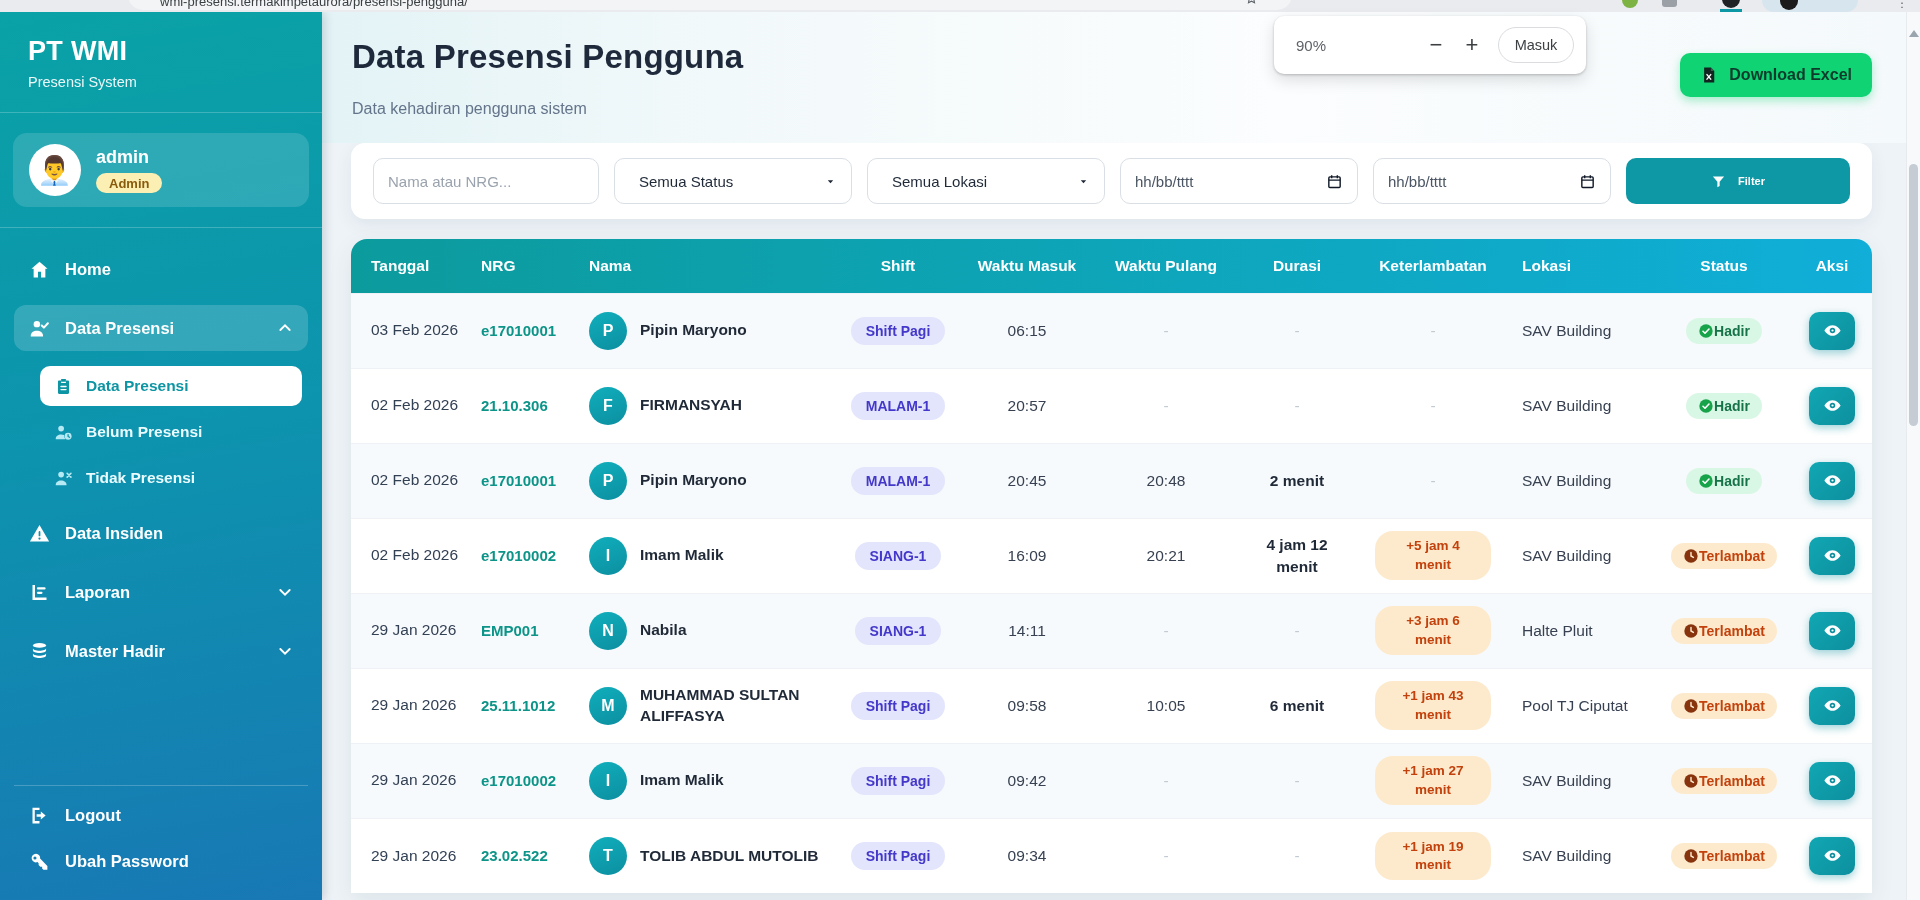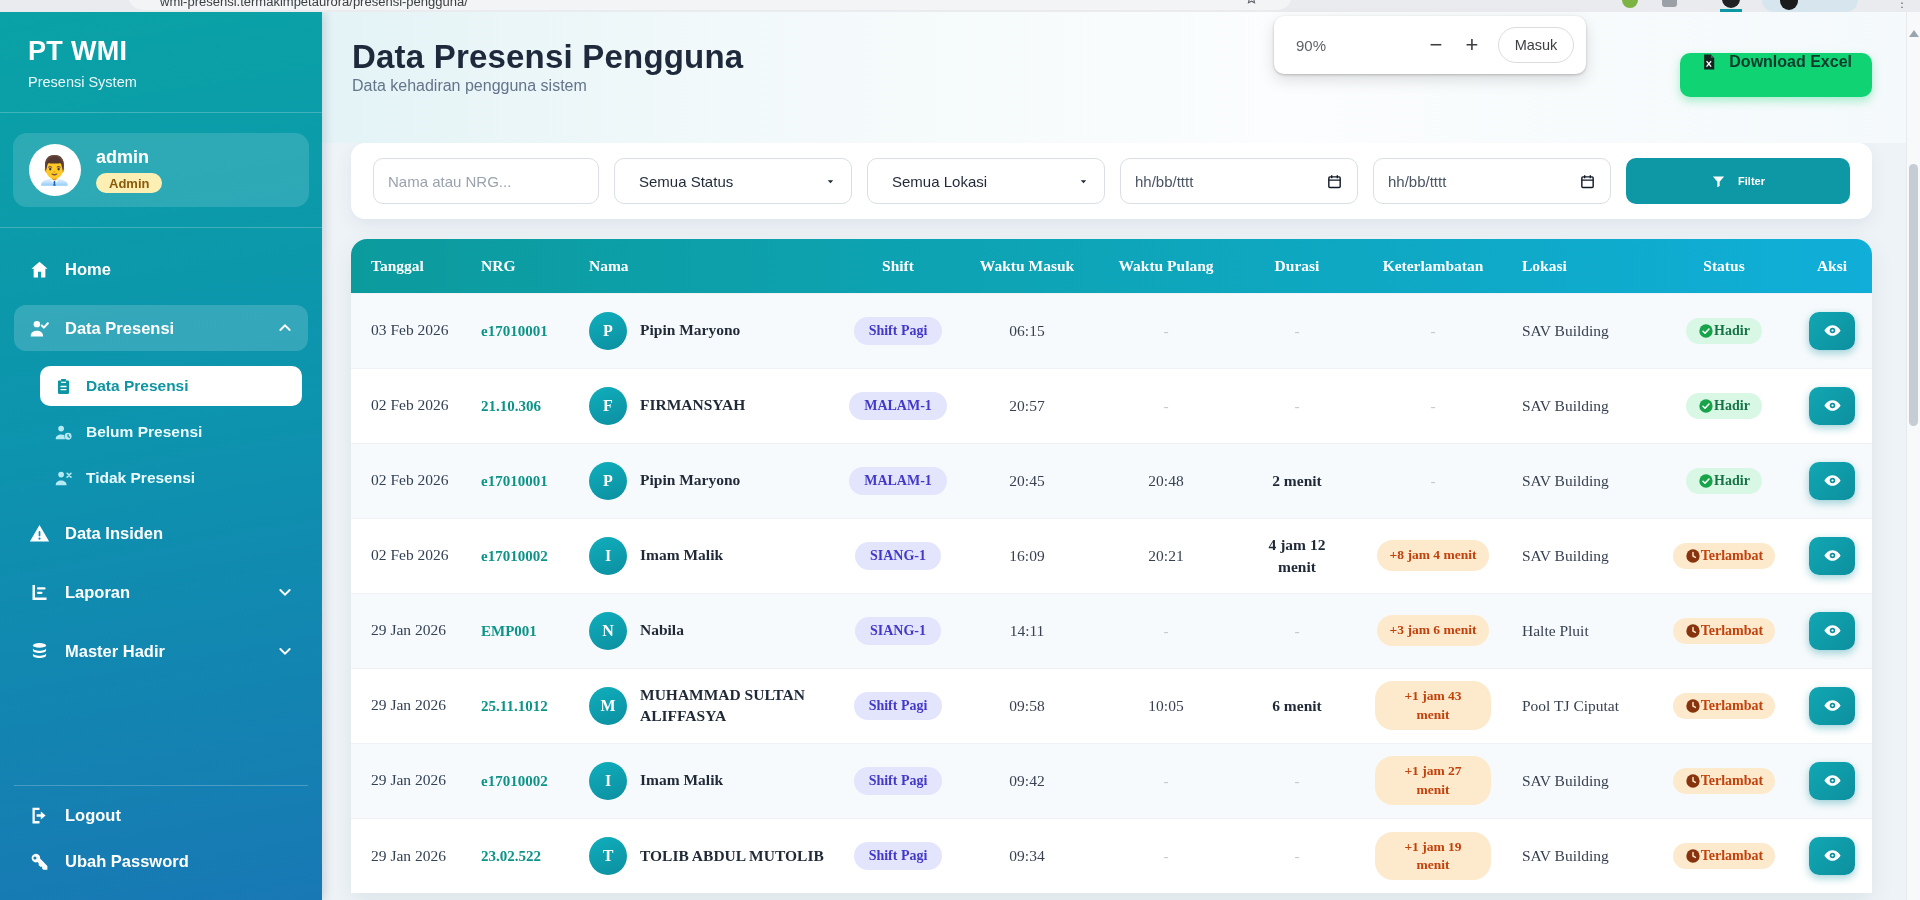--- a/index.html
+++ b/index.html
@@ -50,24 +50,24 @@
   .sub-item svg{ width:19px;height:19px; color:#b5e9f3; flex:none;}
   .sub-item.active{ background:#fff; color:#0d95a3; font-weight:700;}
   .sub-item.active svg{ color:#0d95a3; }
   .sb-bottom{ margin-top:auto; padding-bottom:10px;}
 
   
   .main{ flex:1; position:relative; background:#eef3f7; overflow:hidden;}
   .head-band{ height:131px; padding:26px 0 0 30px; position:relative;
     background:linear-gradient(90deg,#e3f3f6 0%,#f2f9fa 25%,#fbfdfe 60%,#f4f9fb 100%);}
   .page-title{ font-size:33px; font-weight:800; color:#1e293b; letter-spacing:.2px;}
-  .page-sub{ font-size:16px; color:#64748b; margin-top:1px;}
+  .page-sub{ font-size:16px; color:#64748b; margin-top:24px;}
   .dl-btn{ position:absolute; right:48px; top:41px; height:44px; padding:0 20px;
     background:#10d374; color:#0c3b2b; border:none; border-radius:10px; font-size:16px;
-    font-weight:700; display:flex; gap:11px; cursor:pointer;
+    font-weight:700; display:flex; align-items:center; gap:11px; cursor:pointer;
     box-shadow:0 4px 10px rgba(16,211,116,.35); font-family:inherit;}
   .dl-btn svg{width:18px;height:18px;}
 
   
   .filter-card{ margin:0 48px 20px 29px; background:#fff; border-radius:14px;
     box-shadow:0 6px 18px rgba(13,60,80,.07); padding:15px 22px; display:flex; gap:15px; align-items:center;}
   .f-control{ height:46px; border:1px solid #d9dfe5; border-radius:10px; background:#fff;
     font-size:15px; color:#1f2937; display:flex; align-items:center; padding:0 14px;}
   .f-input{ width:226px; font-family:inherit; }
   .f-input::placeholder{ color:#9aa3ad; }
@@ -76,21 +76,21 @@
   .f-select .caret{ width:13px; height:13px; color:#1f2937;}
   .f-date{ width:238px; justify-content:space-between; color:#4b5563; cursor:text;}
   .f-date svg{ width:17px; height:17px; color:#111827;}
   .filter-btn{ flex:1; height:46px; background:#0e98a6; color:#fff; border:none; border-radius:10px;
     font-size:11px; font-weight:700; display:flex; align-items:center; justify-content:center; gap:12px;
     cursor:pointer; font-family:inherit;}
   .filter-btn svg{ width:15px; height:15px;}
 
   
   .table-card{ margin:0 48px 0 29px; background:#fff; border-radius:16px 16px 0 0;
-    box-shadow:0 8px 24px rgba(13,60,80,.08); overflow:hidden;font-family:Liberation Serif, serif;}
+    box-shadow:0 8px 24px rgba(13,60,80,.08); overflow:hidden;}
   table{ width:100%; border-collapse:collapse; table-layout:fixed;}
   thead tr{ background:linear-gradient(90deg,#0c9b9d 0%,#0ea6bc 55%,#10aed8 100%);}
   th{ height:54px; color:#fff; font-size:15.5px; font-weight:700; text-align:left; padding:0 6px;}
   th.first, td.first{ padding-left:20px;}
   th.center{ text-align:center;}
   tbody tr{ height:75px; border-top:1px solid #eef1f5;}
   tbody tr:nth-child(odd){ background:#f7fafc;}
   td{ font-size:15.5px; color:#374151; padding:8px 6px; vertical-align:middle;}
   td.center{ text-align:center;}
   .c-date{ color:#334155; line-height:1.45; font-weight:400;}
@@ -455,21 +455,21 @@
     <td>
       <div class="name-wrap">
         <span class="avatar-initial">I</span>
         <span class="emp-name">Imam Malik</span>
       </div>
     </td>
     <td class="center"><span class="shift-badge">SIANG-1</span></td>
     <td class="center"><span>16:09</span></td>
     <td class="center"><span>20:21</span></td>
     <td class="center c-durasi"><span>4 jam 12 menit</span></td>
-    <td class="center"><span class="late-badge">+8 jam 4 menit</span></td>
+    <td class="center"><span class="late-badge">+5 jam 4 menit</span></td>
     <td><span>SAV Building</span></td>
     <td class="center">
       <span class="status-badge late">
 
         <svg viewBox="0 0 24 24">
                     <circle cx="12" cy="12" r="10" fill="#86330e"></circle>
                     <path d="M12 6.8V12l3.6 2.2" stroke="#fdeacc" stroke-width="2.2" fill="none" stroke-linecap="round"></path>
                   </svg>
         <span class="st-label">Terlambat</span>
       </span>

